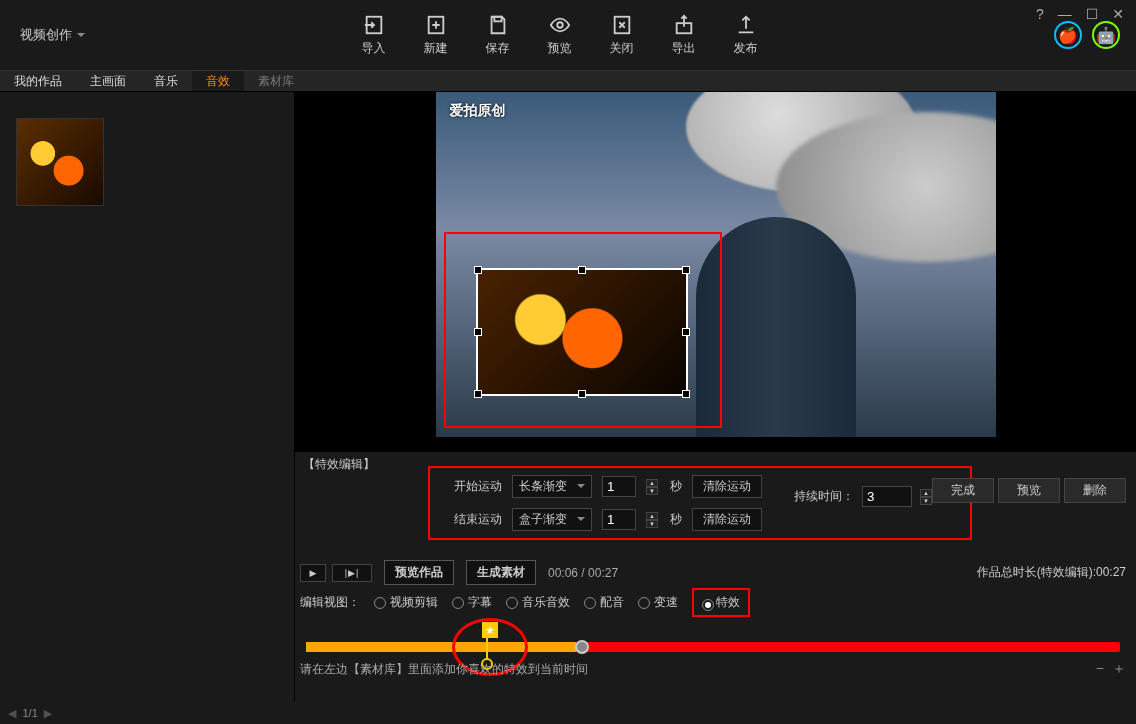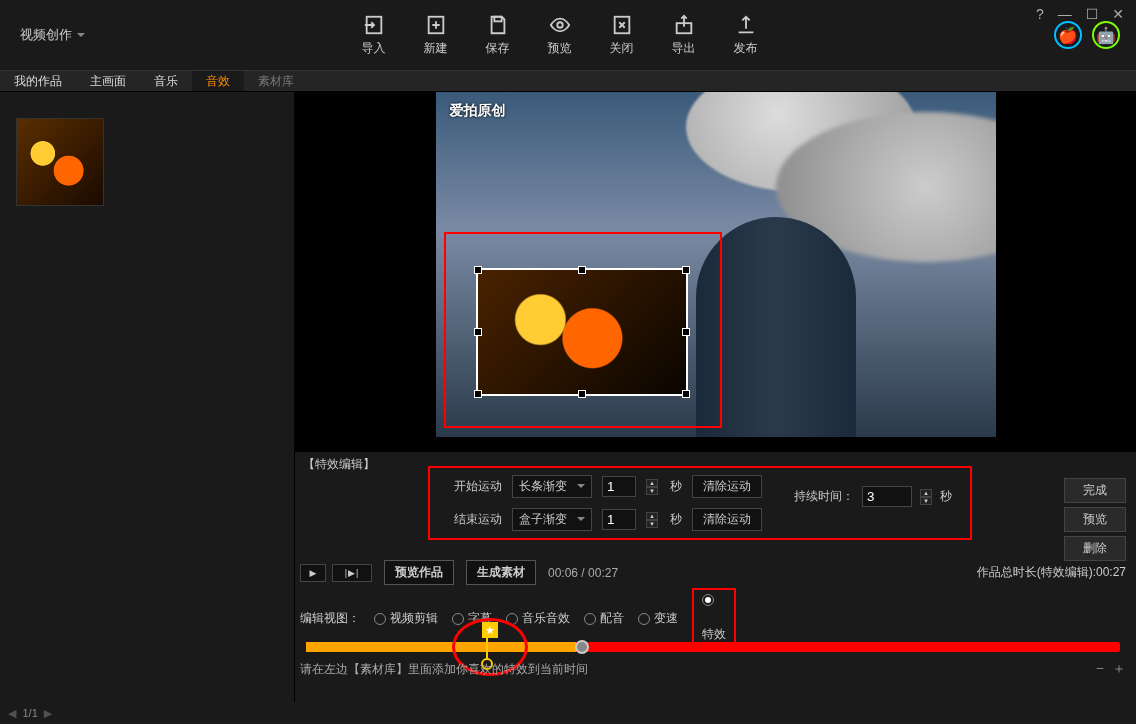--- a/index.html
+++ b/index.html
@@ -64,38 +64,38 @@
 .dropdown{background:#111;border:1px solid #444;padding:2px 6px;width:80px;display:flex;justify-content:space-between;align-items:center;cursor:pointer;}
 .dropdown::after{content:'';border:4px solid transparent;border-top-color:#888;margin-top:3px;}
 .num-input{background:#111;border:1px solid #444;width:34px;padding:2px 4px;color:#fff;text-align:left;}
 .stepper{display:flex;flex-direction:column;}
 .stepper span{width:12px;height:8px;background:#222;border:1px solid #444;font-size:6px;line-height:6px;text-align:center;cursor:pointer;}
 .unit{margin-left:2px;}
 .clear-btn{background:#111;border:1px solid #444;padding:2px 10px;cursor:pointer;}
 .duration-block{position:absolute;right:18px;top:18px;display:flex;align-items:center;gap:8px;}
 
 
-.action-col{position:absolute;right:10px;top:478px;display:flex;flex-direction:column;gap:4px;}
+.action-col{position:absolute;right:10px;top:478px;display:flex;flex-direction:row;gap:4px;}
 .action-btn{background:#2a2a2a;border:1px solid #444;padding:3px 18px;font-size:12px;cursor:pointer;text-align:center;}
 
 
 .play-row{position:absolute;left:300px;top:560px;right:10px;display:flex;align-items:center;gap:12px;font-size:12px;}
 .play-ctrl{display:flex;gap:6px;align-items:center;}
 .play-btn{width:26px;height:18px;background:#111;border:1px solid #444;display:flex;align-items:center;justify-content:center;cursor:pointer;font-size:9px;}
 .seg-play{width:40px;height:18px;background:#111;border:1px solid #444;display:flex;align-items:center;justify-content:center;cursor:pointer;font-size:9px;letter-spacing:1px;}
 .btn-outline{background:#111;border:1px solid #555;padding:3px 10px;cursor:pointer;font-weight:bold;}
 .time-disp{color:#aaa;}
 .total-time{margin-left:auto;color:#ccc;}
 
 
 .view-row{position:absolute;left:300px;top:588px;right:10px;display:flex;align-items:center;gap:14px;font-size:12px;}
 .radio-wrap{display:flex;align-items:center;gap:4px;}
 .radio{width:12px;height:12px;border:1px solid #888;border-radius:50%;display:inline-flex;align-items:center;justify-content:center;}
 .radio.checked::after{content:'';width:6px;height:6px;background:#fff;border-radius:50%;}
-.red-radio-box{border:2px solid #ff0000;padding:4px 8px;display:flex;align-items:flex-start;gap:20px;flex-direction:column;}
+.red-radio-box{border:2px solid #ff0000;padding:4px 8px;display:flex;align-items:flex-end;gap:2px;}
 .right-tools{margin-left:auto;display:flex;gap:6px;}
 
 
 .timeline-wrap{position:absolute;left:300px;right:10px;top:618px;height:60px;}
 .track{position:absolute;top:24px;left:6px;right:6px;height:10px;background:#ff0000;border-radius:2px;}
 .filled{position:absolute;top:24px;left:6px;width:270px;height:10px;background:#ffa500;}
 .playhead{position:absolute;top:22px;left:275px;width:14px;height:14px;background:#888;border-radius:50%;border:2px solid #ccc;}
 .star-marker{position:absolute;top:4px;left:182px;width:16px;height:16px;background:#ffcc00;display:flex;align-items:center;justify-content:center;color:#fff;font-size:11px;cursor:pointer;}
 .marker-pin{position:absolute;top:20px;left:186px;width:2px;height:24px;background:#ffcc00;}
 .marker-circle{position:absolute;top:40px;left:181px;width:12px;height:12px;border:2px solid #ffcc00;border-radius:50%;background:#1a1a1a;}

